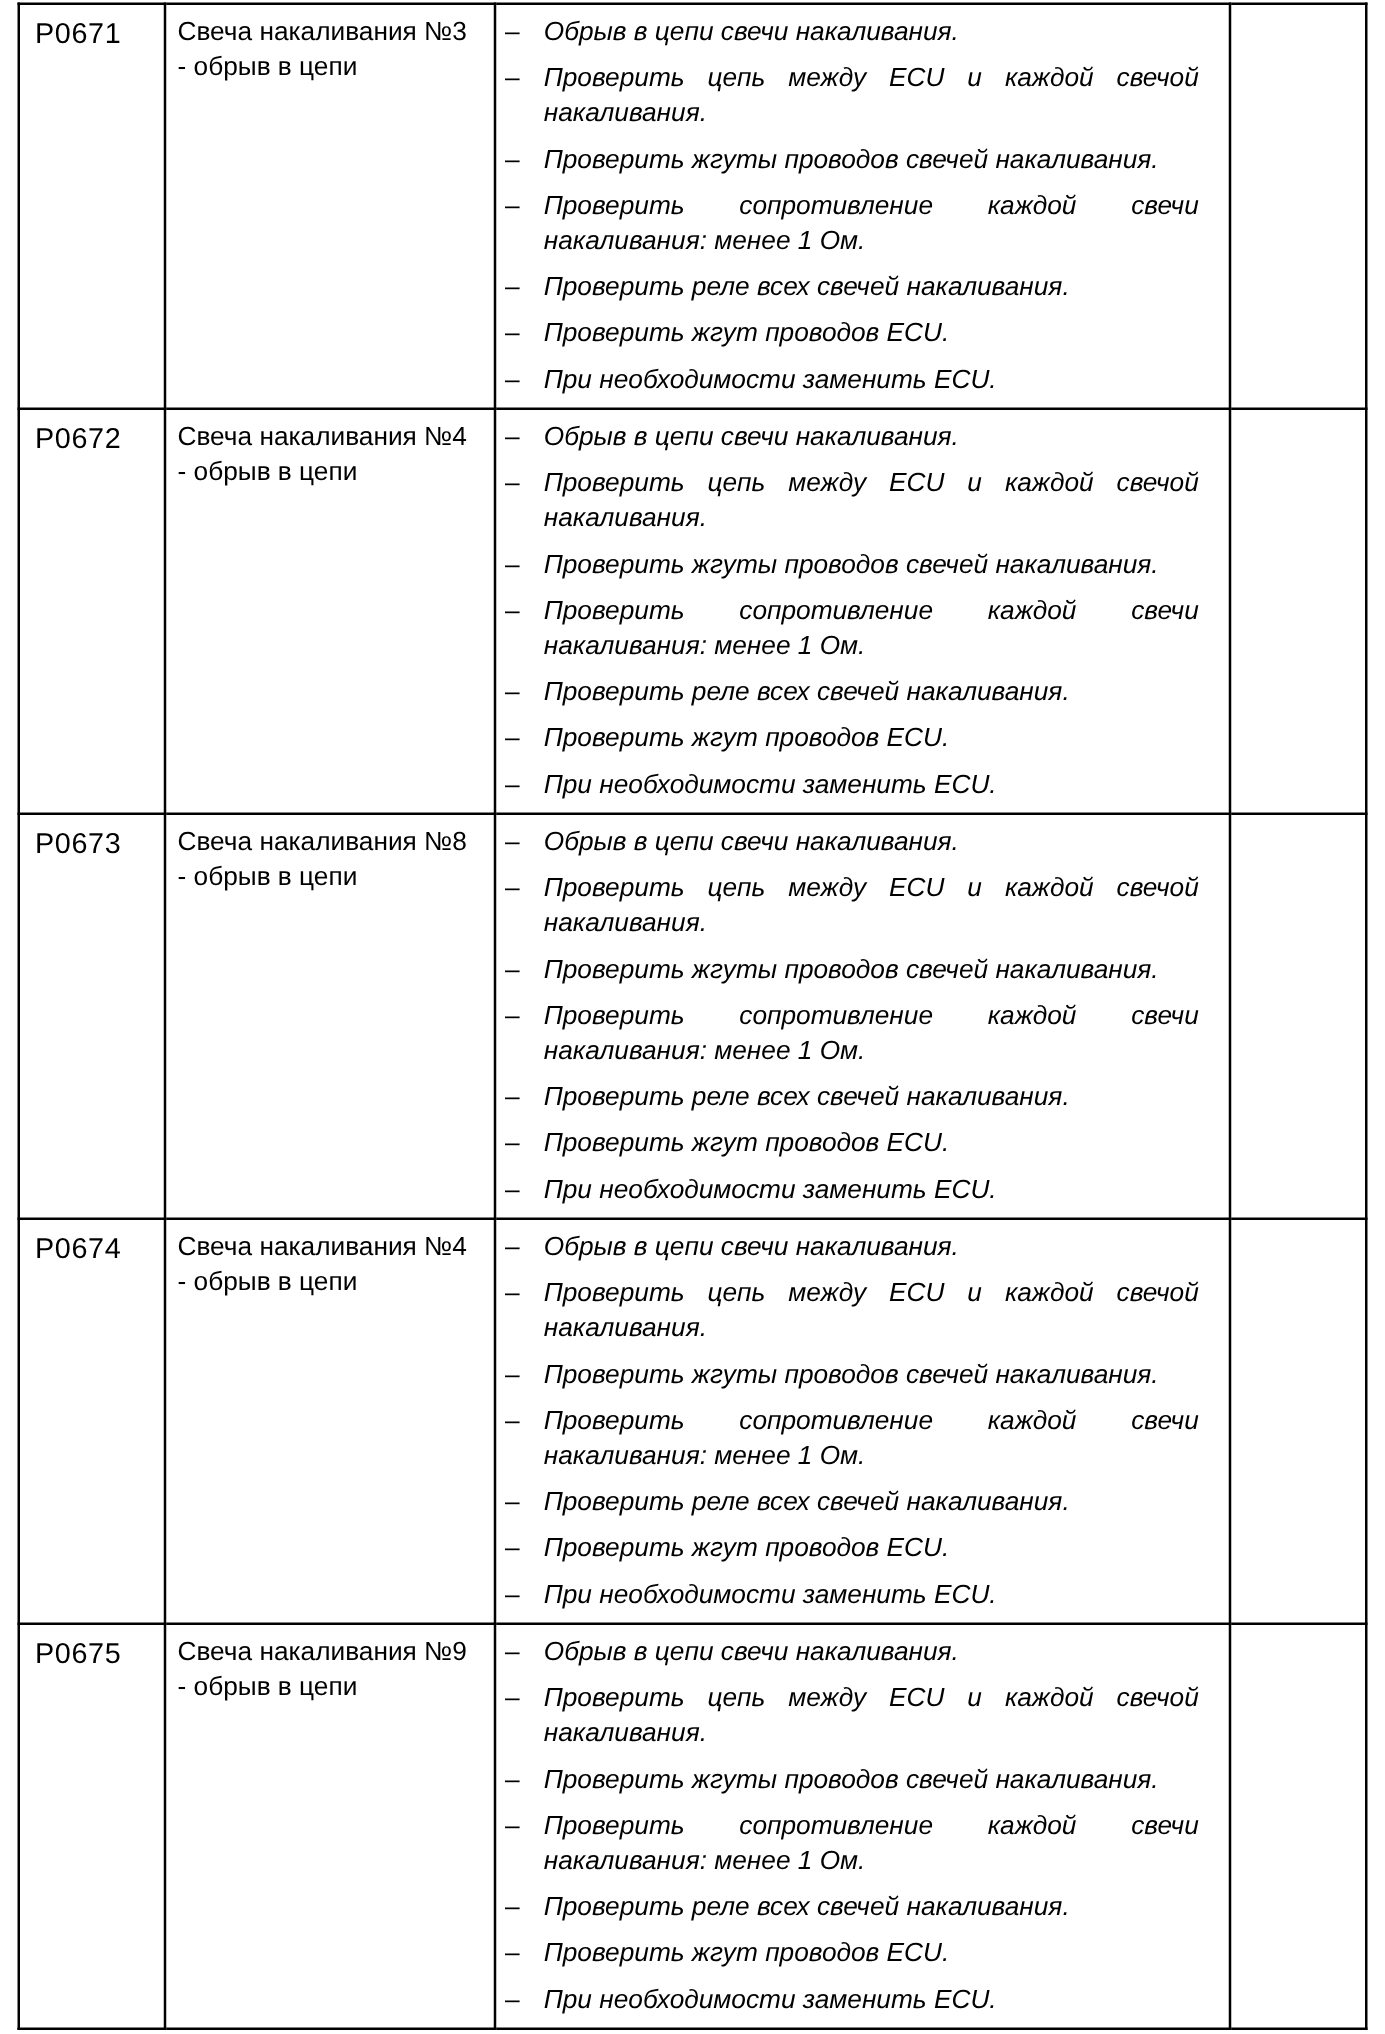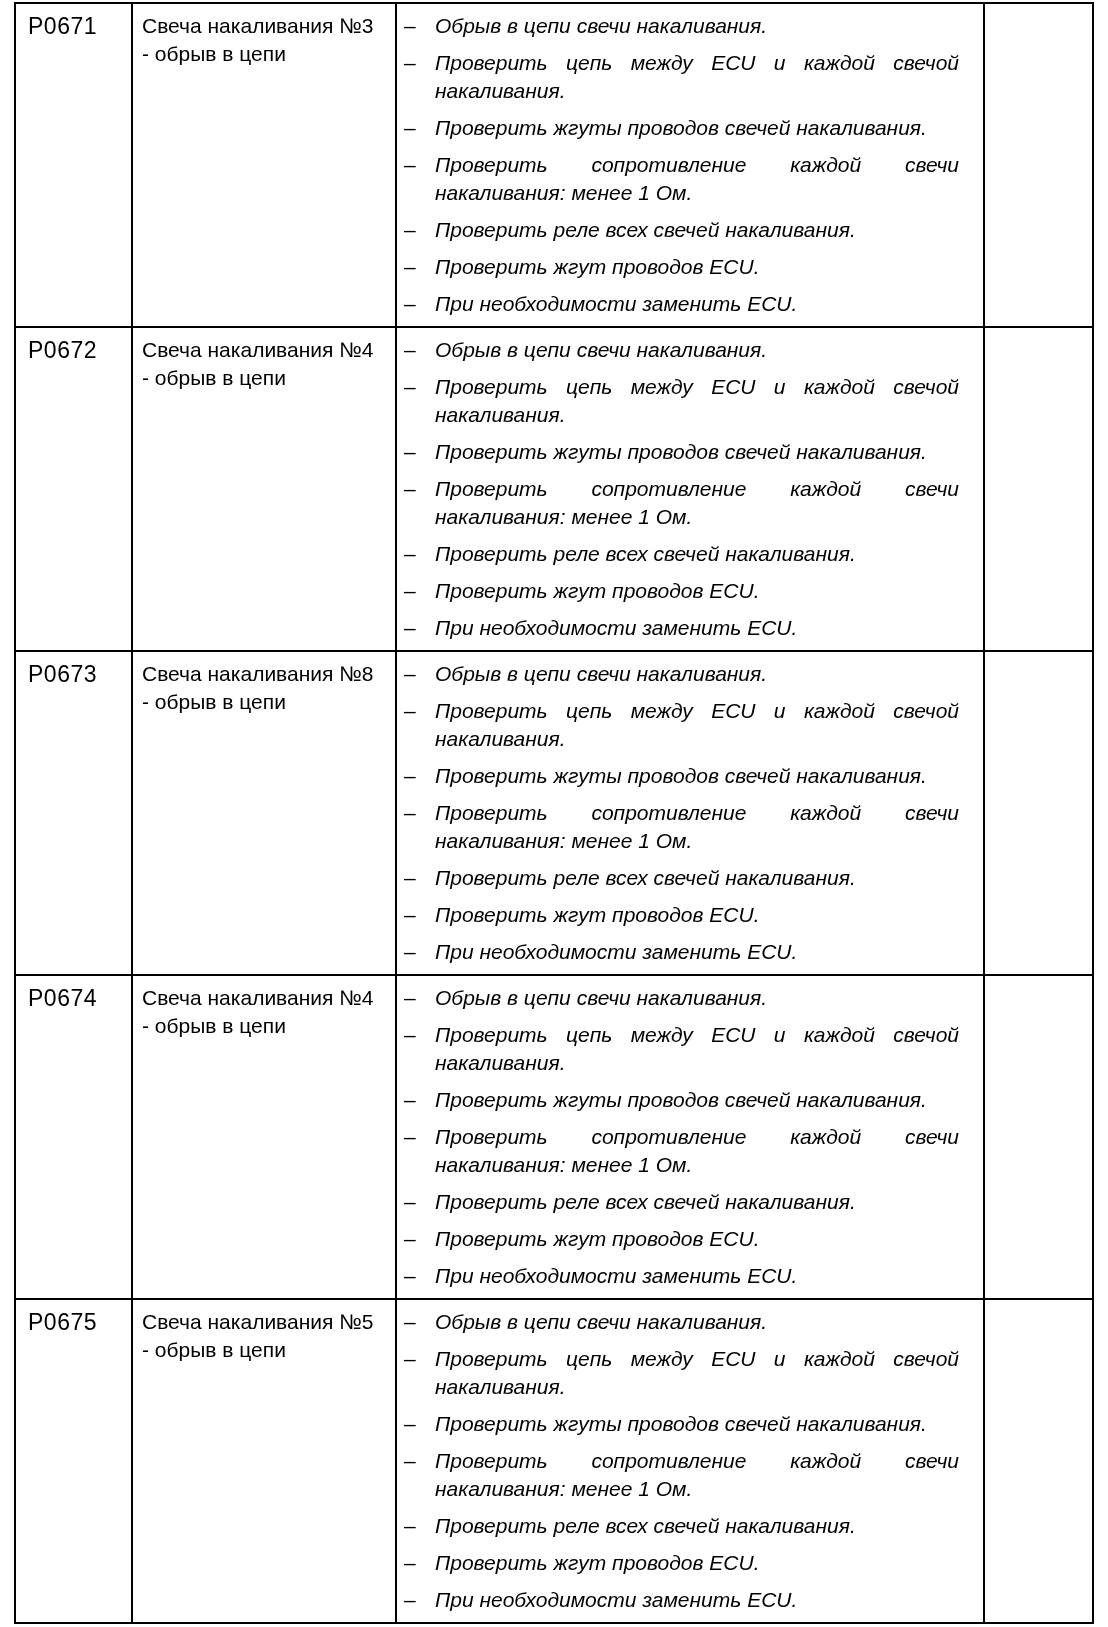--- a/index.html
+++ b/index.html
@@ -244,21 +244,21 @@
             </div>
           </td>
     <td class="cell-notes"></td>
   </tr>
 
   <tr>
     <td class="cell-code">
       <span>P0675</span>
     </td>
     <td class="cell-desc">
-      <div class="desc-line">Свеча накаливания №5</div>
+      <div class="desc-line">Свеча накаливания №9</div>
       <div class="desc-line">- обрыв в цепи</div>
     </td>
     <td class="cell-steps">
             <div class="step">
               <span class="dash">–</span>
               <span class="step-text">Обрыв в цепи свечи накаливания.</span>
             </div>
             <div class="step">
               <span class="dash">–</span>
               <span class="step-text">Проверить цепь между ECU и каждой свечой накаливания.</span>

